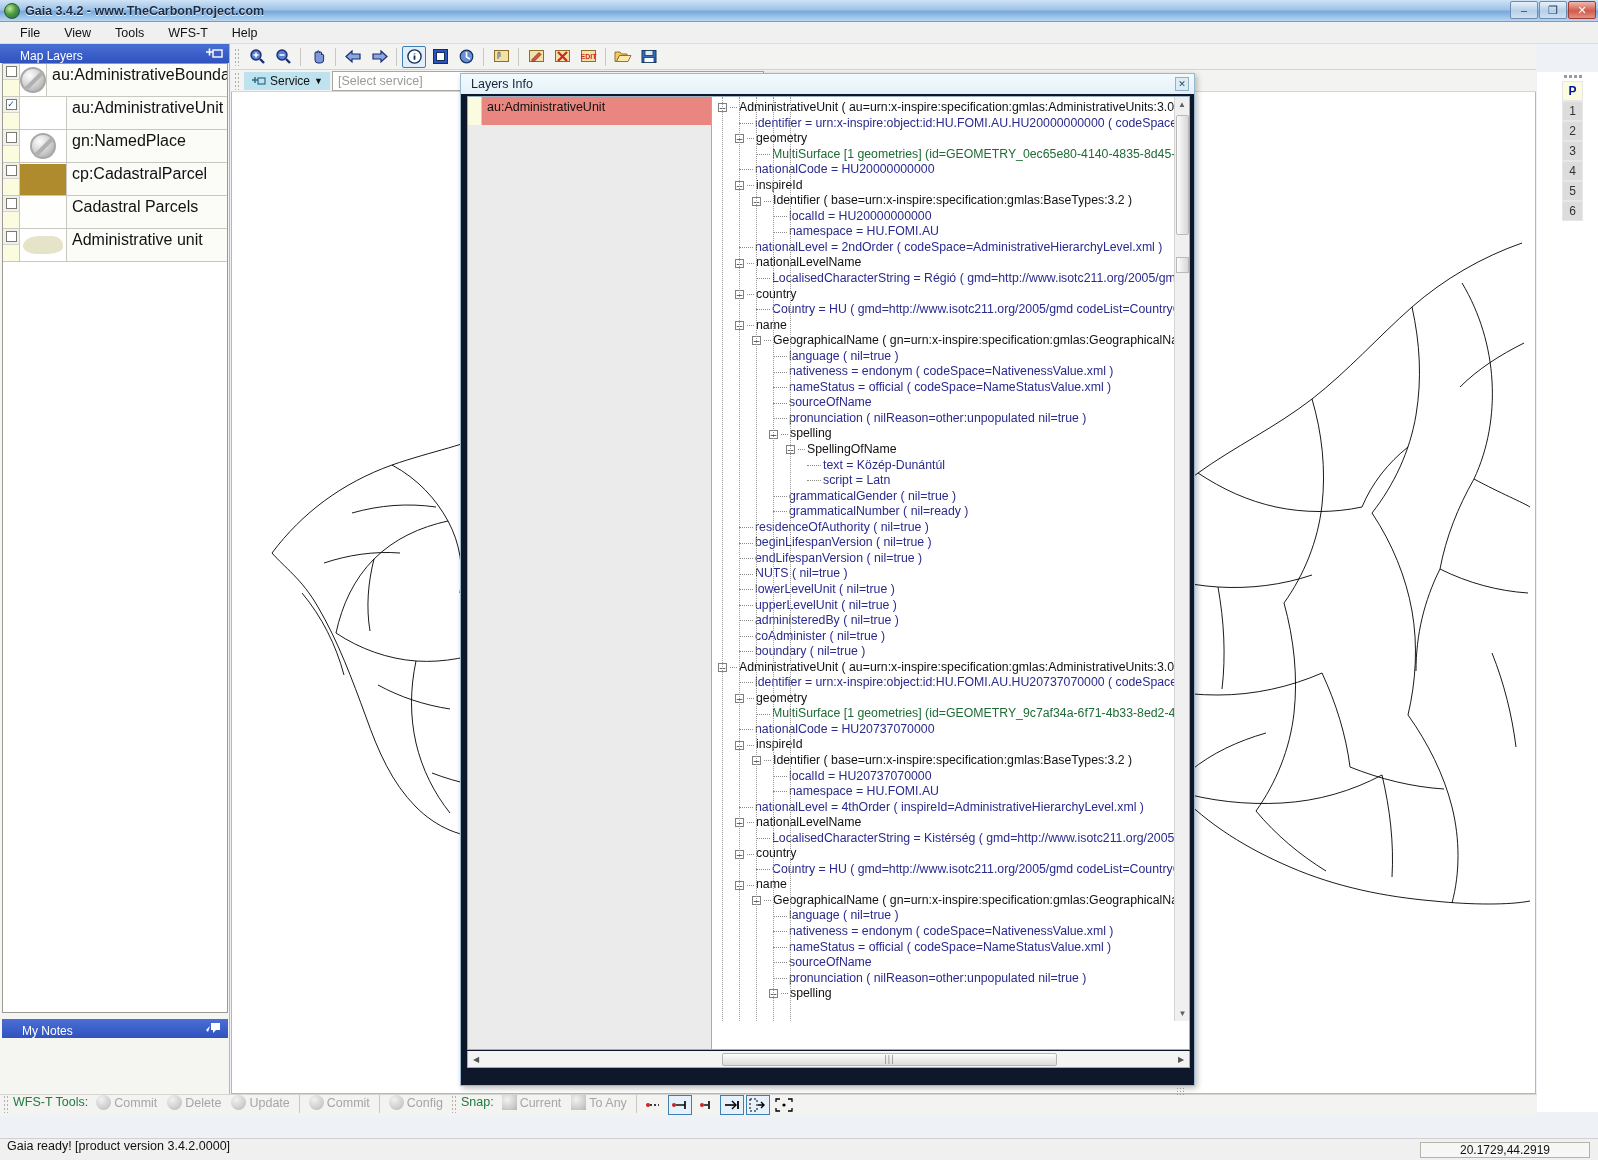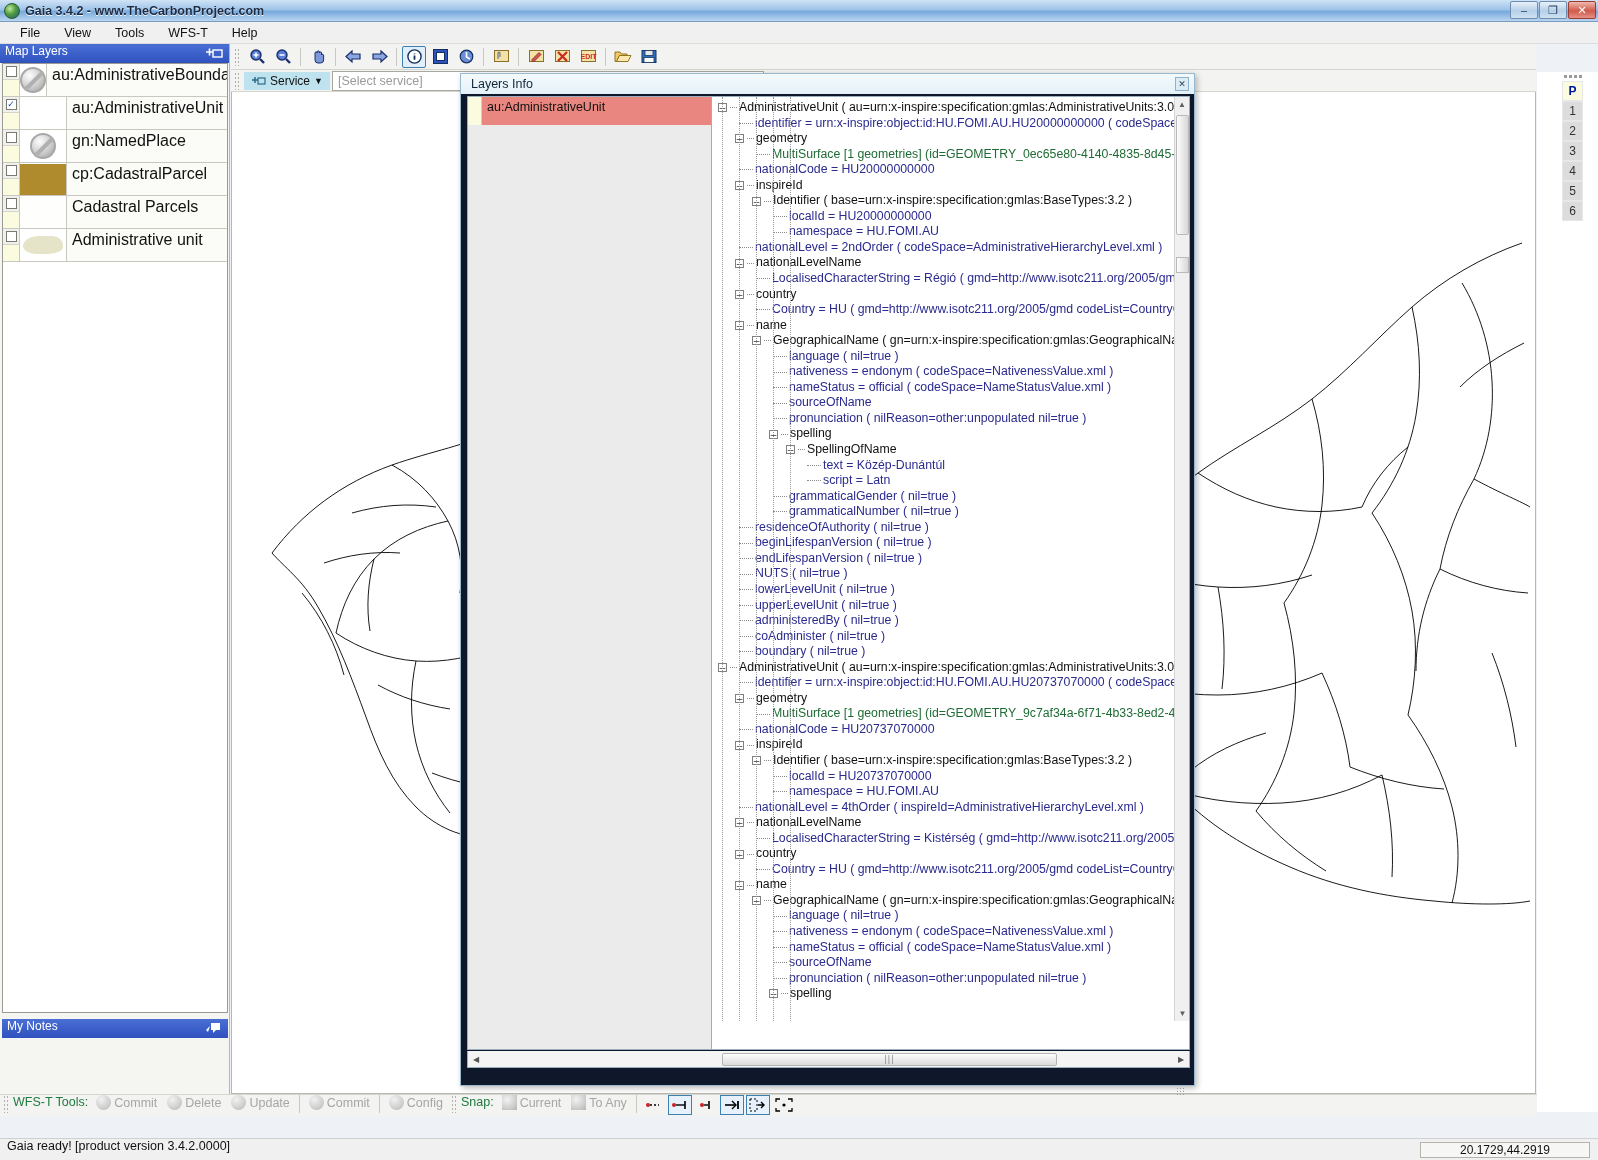--- a/index.html
+++ b/index.html
@@ -50,22 +50,22 @@
   
   #workarea { position:absolute; left:0; top:44px; width:1598px; height:1072px; }
 
   
   #leftdock {
     position:absolute; left:0; top:0; width:230px; height:1072px;
     background:#f5f5f2; border-right:1px solid #b8b8b0;
   }
   .panel-header {
     height:19px; background:linear-gradient(to bottom,#4a6fd4,#2f52bf);
-    color:#fff; font-size:12px; display:flex; align-items:flex-start;
-    padding-left:5px; position:relative; font-weight:normal;
+    color:#fff; font-size:12px; display:flex; align-items:flex-end;
+    padding-left:20px; position:relative; font-weight:normal;
   }
   .panel-header .ph-icon { position:absolute; right:6px; top:2px; }
   #layerlist { position:absolute; left:2px; top:19px; width:226px; height:950px; background:#fff; border:1px solid #9a9a92; overflow:hidden;}
   .layer-row { display:flex; height:33px; border-bottom:1px solid #c8c8c0; background:#fbfbf8; }
   .layer-chkcol { width:16px; display:flex; flex-direction:column; }
   .layer-chk { width:16px; height:16px; display:flex; align-items:center; justify-content:center;
     background:#f0f0ec; border-bottom:1px solid #d4d4cc;}
   .layer-chk .box { width:11px; height:11px; border:1px solid #7a7a72; background:#fff; font-size:9px; line-height:9px; color:#1a50a8; text-align:center;}
   .layer-chk-sub { flex:1; background:#fbfbdf; }
   .layer-swatch { width:48px; border-right:1px solid #c8c8c0; border-left:1px solid #c8c8c0; display:flex; align-items:center; justify-content:center; background:#fff;}
@@ -625,21 +625,21 @@
               <div class="tnode"><span style="display: inline-block; width: 51px;"></span><span class="dash" style="width: 14px; margin-left: 4px;"></span><span class="tlabel">language ( nil=true )</span></div>
               <div class="tnode"><span style="display: inline-block; width: 51px;"></span><span class="dash" style="width: 14px; margin-left: 4px;"></span><span class="tlabel">nativeness = endonym ( codeSpace=NativenessValue.xml )</span></div>
               <div class="tnode"><span style="display: inline-block; width: 51px;"></span><span class="dash" style="width: 14px; margin-left: 4px;"></span><span class="tlabel">nameStatus = official ( codeSpace=NameStatusValue.xml )</span></div>
               <div class="tnode"><span style="display: inline-block; width: 51px;"></span><span class="dash" style="width: 14px; margin-left: 4px;"></span><span class="tlabel">sourceOfName</span></div>
               <div class="tnode"><span style="display: inline-block; width: 51px;"></span><span class="dash" style="width: 14px; margin-left: 4px;"></span><span class="tlabel">pronunciation ( nilReason=other:unpopulated nil=true )</span></div>
               <div class="tnode"><span style="display: inline-block; width: 51px;"></span><span class="tbox">–</span><span class="dash"></span><span class="tlabel blk">spelling</span></div>
               <div class="tnode"><span style="display: inline-block; width: 68px;"></span><span class="tbox">–</span><span class="dash"></span><span class="tlabel blk">SpellingOfName</span></div>
               <div class="tnode"><span style="display: inline-block; width: 85px;"></span><span class="dash" style="width: 14px; margin-left: 4px;"></span><span class="tlabel">text = Közép-Dunántúl</span></div>
               <div class="tnode"><span style="display: inline-block; width: 85px;"></span><span class="dash" style="width: 14px; margin-left: 4px;"></span><span class="tlabel">script = Latn</span></div>
               <div class="tnode"><span style="display: inline-block; width: 51px;"></span><span class="dash" style="width: 14px; margin-left: 4px;"></span><span class="tlabel">grammaticalGender ( nil=true )</span></div>
-              <div class="tnode"><span style="display: inline-block; width: 51px;"></span><span class="dash" style="width: 14px; margin-left: 4px;"></span><span class="tlabel">grammaticalNumber ( nil=true )</span></div>
+              <div class="tnode"><span style="display: inline-block; width: 51px;"></span><span class="dash" style="width: 14px; margin-left: 4px;"></span><span class="tlabel">grammaticalNumber ( nil=ready )</span></div>
               <div class="tnode"><span style="display: inline-block; width: 17px;"></span><span class="dash" style="width: 14px; margin-left: 4px;"></span><span class="tlabel">residenceOfAuthority ( nil=true )</span></div>
               <div class="tnode"><span style="display: inline-block; width: 17px;"></span><span class="dash" style="width: 14px; margin-left: 4px;"></span><span class="tlabel">beginLifespanVersion ( nil=true )</span></div>
               <div class="tnode"><span style="display: inline-block; width: 17px;"></span><span class="dash" style="width: 14px; margin-left: 4px;"></span><span class="tlabel">endLifespanVersion ( nil=true )</span></div>
               <div class="tnode"><span style="display: inline-block; width: 17px;"></span><span class="dash" style="width: 14px; margin-left: 4px;"></span><span class="tlabel">NUTS ( nil=true )</span></div>
               <div class="tnode"><span style="display: inline-block; width: 17px;"></span><span class="dash" style="width: 14px; margin-left: 4px;"></span><span class="tlabel">lowerLevelUnit ( nil=true )</span></div>
               <div class="tnode"><span style="display: inline-block; width: 17px;"></span><span class="dash" style="width: 14px; margin-left: 4px;"></span><span class="tlabel">upperLevelUnit ( nil=true )</span></div>
               <div class="tnode"><span style="display: inline-block; width: 17px;"></span><span class="dash" style="width: 14px; margin-left: 4px;"></span><span class="tlabel">administeredBy ( nil=true )</span></div>
               <div class="tnode"><span style="display: inline-block; width: 17px;"></span><span class="dash" style="width: 14px; margin-left: 4px;"></span><span class="tlabel">coAdminister ( nil=true )</span></div>
               <div class="tnode"><span style="display: inline-block; width: 17px;"></span><span class="dash" style="width: 14px; margin-left: 4px;"></span><span class="tlabel">boundary ( nil=true )</span></div>
               <div class="tnode"><span style="display: inline-block; width: 0px;"></span><span class="tbox">–</span><span class="dash"></span><span class="tlabel blk">AdministrativeUnit ( au=urn:x-inspire:specification:gmlas:AdministrativeUnits:3.0 id=HU.FOMI.AU</span></div>

